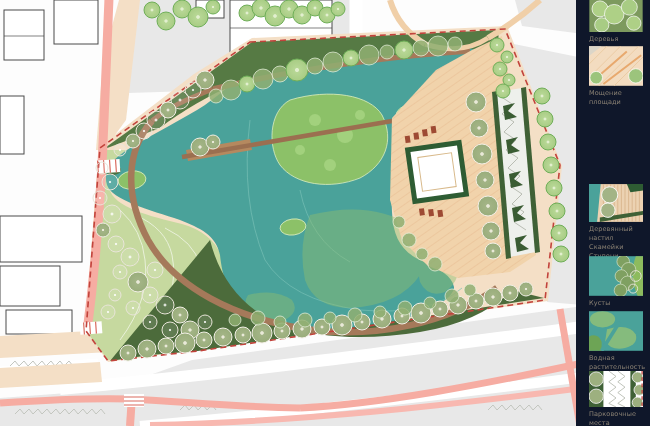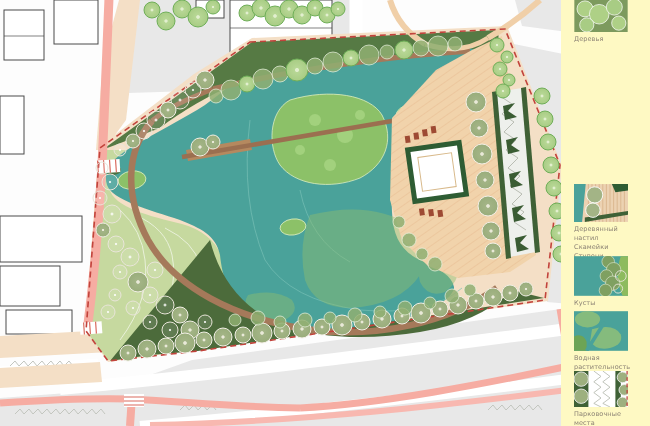--- a/index.html
+++ b/index.html
@@ -1,19 +1,19 @@
 <!DOCTYPE html>
 <html><head>
 <meta charset="utf-8">
 <style>
   html,body{margin:0;padding:0;background:#fff;}
   #canvas{position:relative;width:650px;height:426px;background:#fdfdfd;overflow:hidden;
           font-family:"DejaVu Sans",sans-serif;}
   #plan-svg{position:absolute;left:0;top:0;}
-  .legend{position:absolute;right:0;top:0;width:89px;height:426px;background:#fef9c3;}
+  .legend{position:absolute;right:0;top:0;width:74px;height:426px;background:#0f172a;}
   .lg-item{position:absolute;left:13px;width:54px;}
   .lg-sw{display:block;width:54px;}
   .lg-label{margin-top:3px;font-size:6.5px;line-height:9px;color:#8b8274;letter-spacing:.1px;}
   .tA{fill:url(#ga);stroke:#6faf58;stroke-width:1;}
   .tB{fill:url(#gs);stroke:#f2efe6;stroke-width:1;}
   .tC{fill:url(#gc);stroke:#e9e5d9;stroke-width:1;}
   .tD{fill:#8faf72;fill-opacity:.85;stroke:#edf3e2;stroke-width:.7;}
 </style>
 </head>
 <body>
@@ -333,20 +333,33 @@
       <circle cx="28" cy="16" r="11" fill="#aed086" stroke="#fff" stroke-width=".8"></circle>
       <circle cx="45" cy="8" r="9" fill="#a8cc84" stroke="#fff" stroke-width=".8"></circle>
       <circle cx="50" cy="26" r="8" fill="#aed086" stroke="#fff" stroke-width=".8"></circle>
       <circle cx="14" cy="28" r="8" fill="#a8cc84" stroke="#fff" stroke-width=".8"></circle>
     </svg>
     <div class="lg-label">
       <div>Деревья</div>
     </div>
   </div>
 
+  <div class="lg-item" style="top:46px">
+    <svg class="lg-sw" width="54" height="40" viewBox="0 0 60 44">
+      <rect width="60" height="44" fill="#f3dcc0"></rect>
+      <path d="M-5,40 L40,-5 M5,50 L55,0 M20,52 L65,7 M-5,25 L25,-5" stroke="#eac9a2" stroke-width="1"></path>
+      <path d="M5,38 L42,6 M16,42 L58,10" stroke="#e8a96e" stroke-width="2.2"></path>
+      <polygon points="0,0 14,0 0,11" fill="#dcd6c8"></polygon>
+      <circle cx="8" cy="35" r="7" fill="#9cc47c" stroke="#fff" stroke-width=".8"></circle>
+      <circle cx="52" cy="33" r="8" fill="#9cc47c" stroke="#fff" stroke-width=".8"></circle>
+    </svg>
+    <div class="lg-label">
+      <div>Мощение площади</div>
+    </div>
+  </div>
 
 
   <div class="lg-item" style="top:184px">
     <svg class="lg-sw" width="54" height="38" viewBox="0 0 60 42">
       <rect width="60" height="42" fill="#ecd2b2"></rect>
       <path d="M16,0 V42 M20,0 V42 M24,0 V42 M28,0 V42 M32,0 V42 M36,0 V42 M40,0 V42 M44,0 V42 M48,0 V42 M52,0 V42 M56,0 V42" stroke="#d9b68c" stroke-width="1"></path>
       <polygon points="0,0 13,0 9,42 0,42" fill="#4aa29a"></polygon>
       <polygon points="42,0 60,0 60,7 46,9" fill="#2e5c33"></polygon>
       <polygon points="12,37 60,30 60,34 12,42" fill="#3f6136"></polygon>
       <circle cx="23" cy="12" r="9" fill="#a3b486" stroke="#fff" stroke-width="1"></circle>

